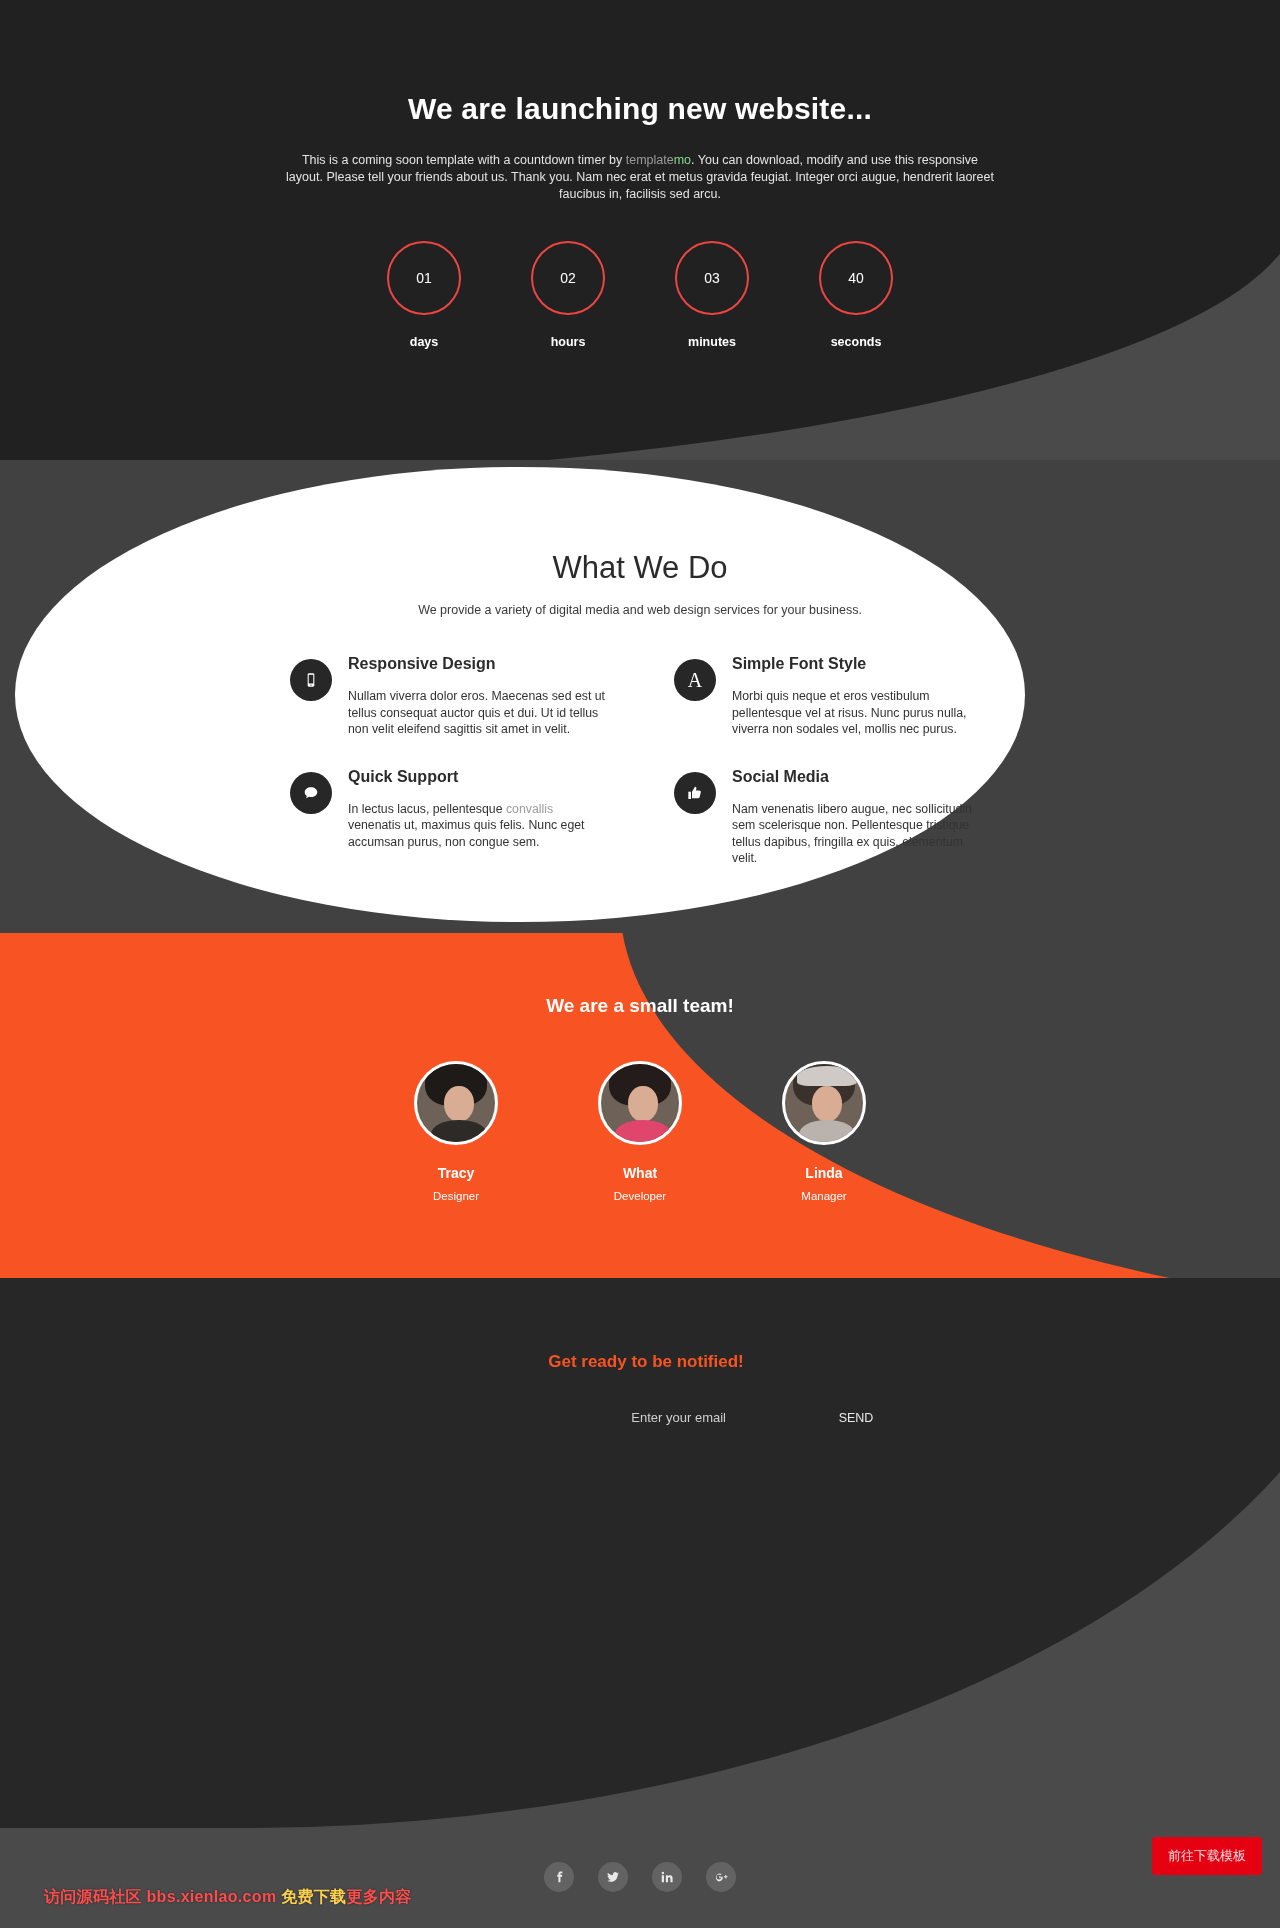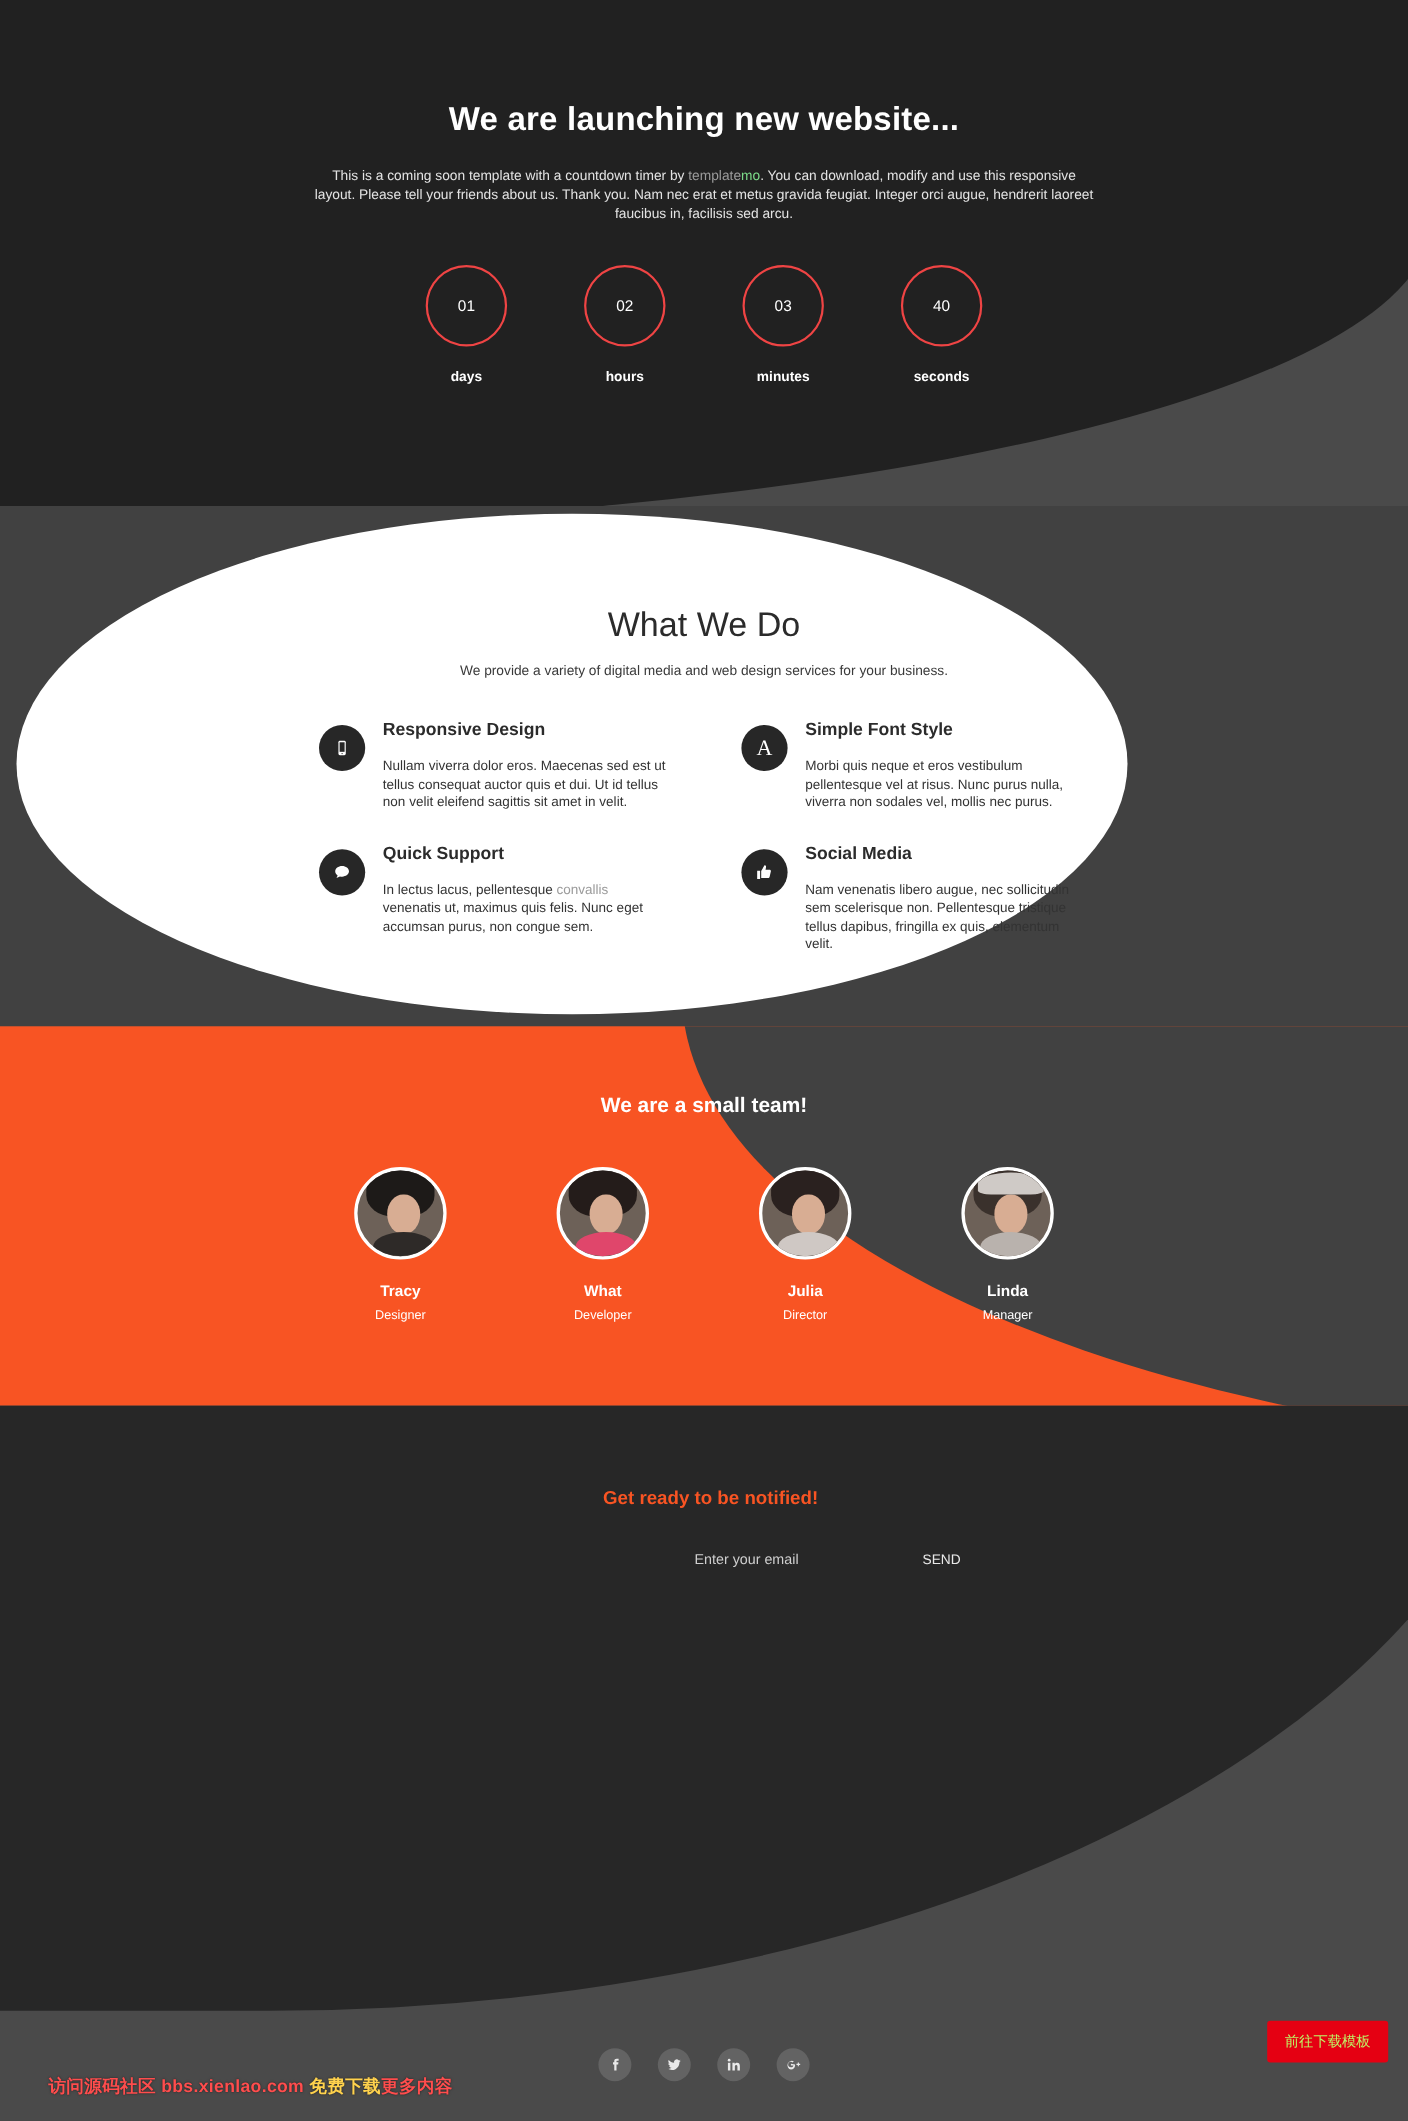--- a/index.html
+++ b/index.html
@@ -313,21 +313,21 @@
     cursor:pointer;
   }
   .soc svg { width:14px; height:14px; fill:#e9e9e9; }
 
   
   .download-btn {
     position:absolute;
     right:18px; bottom:53px;
     z-index:50;
     background:#e50012;
-    color:#bef264;
+    color:#e5e5e5;
     font-size:13px;
     padding:10px 16px;
     border:none;
     border-radius:3px;
     cursor:pointer;
     font-family:"Liberation Sans", sans-serif;
   }
   .watermark {
     position:absolute;
     left:44px; bottom:20px;
@@ -456,31 +456,20 @@
           <div class="ph">
               <div class="hair"></div>
               <div class="face"></div>
               <div class="body"></div>
             </div>
         </div>
         <div class="m-name">What</div>
         <div class="m-role">Developer</div>
       </div>
 
-      <div class="member">
-        <div class="avatar a3">
-          <div class="ph">
-              <div class="hair"></div>
-              <div class="face"></div>
-              <div class="body"></div>
-            </div>
-        </div>
-        <div class="m-name">Julia</div>
-        <div class="m-role">Director</div>
-      </div>
 
       <div class="member">
         <div class="avatar a4">
           <div class="ph">
               <div class="hair"></div>
               <div class="face"></div>
               <div class="hat"></div>
               <div class="body"></div>
             </div>
         </div>

